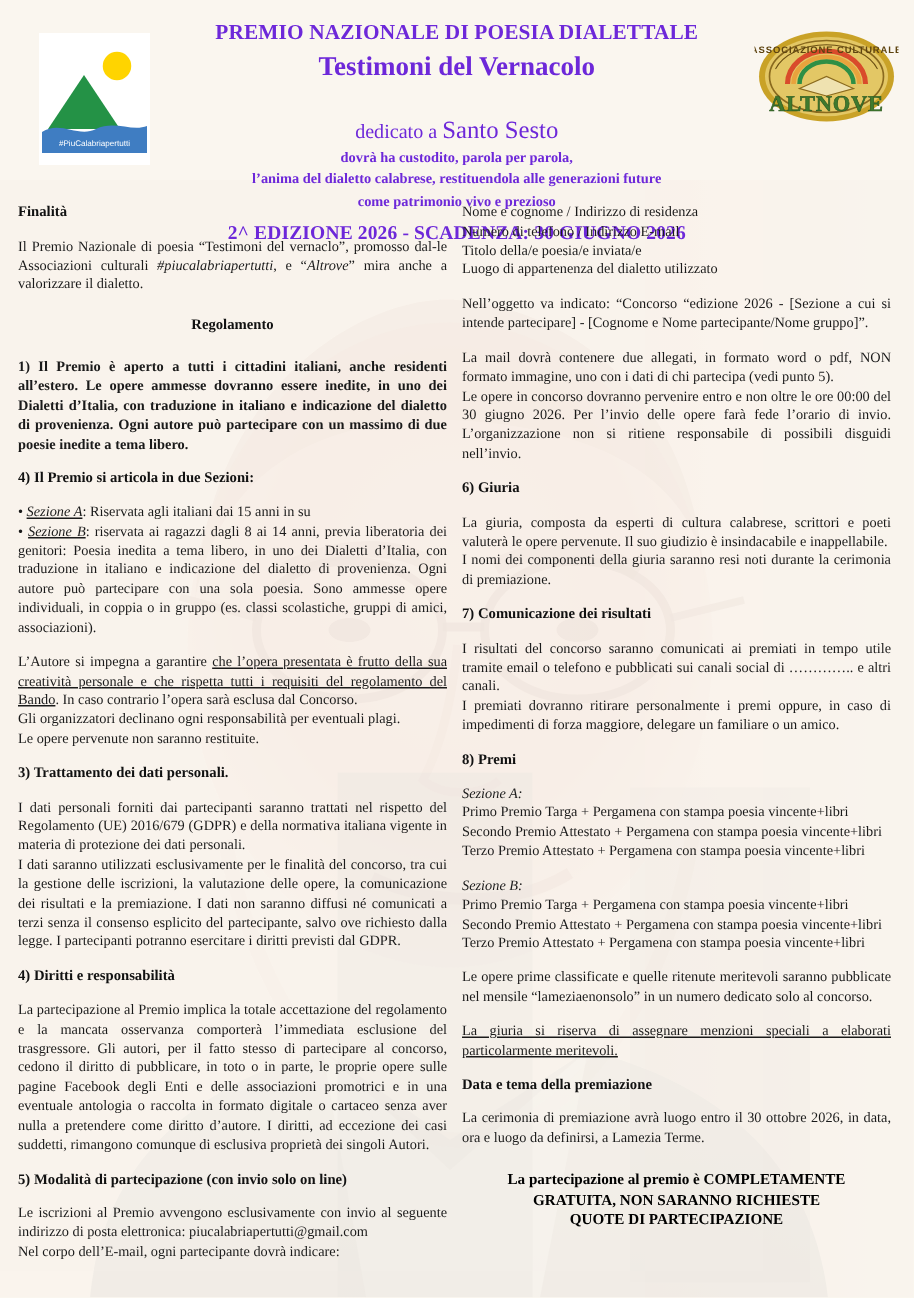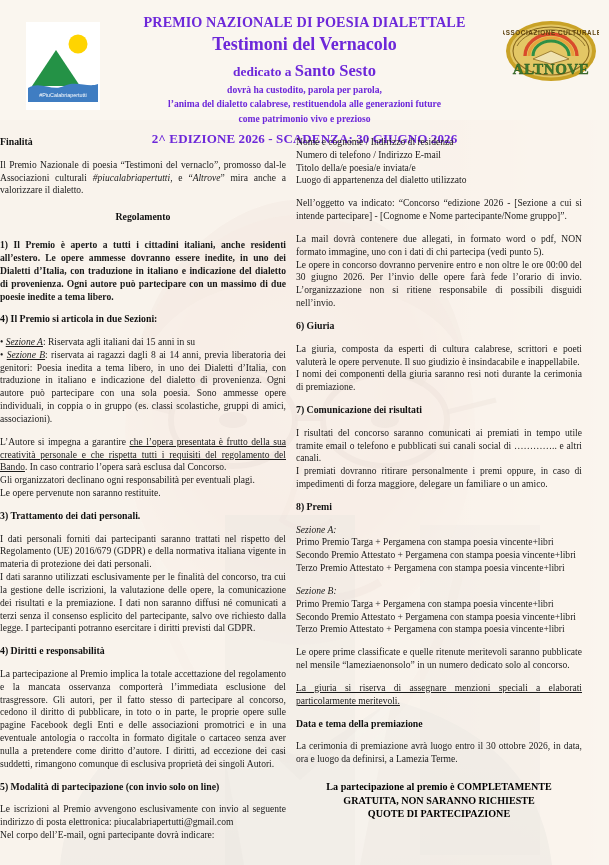--- a/index.html
+++ b/index.html
@@ -73,24 +73,24 @@
     letter-spacing: .1px;
     line-height: 1.15;
   }
   .h-line2 {
     font-weight: bold;
     font-size: 18px;
     line-height: 1.35;
     margin-top: 2px;
   }
   .h-line3 {
-    font-weight: bold;
+    font-weight: normal;
     font-size: 13.4px;
     line-height: 1.4;
-    margin-top: 2px;
+    margin-top: 18px;
   }
   .h-line3 .big { font-size: 16.5px; }
   .h-sub {
     font-weight: bold;
     font-size: 9.6px;
     line-height: 1.32;
     margin-top: 2px;
   }
   .h-line4 {
     font-weight: bold;
@@ -98,21 +98,21 @@
     margin-top: 5px;
     letter-spacing: .1px;
   }
 
   
   .columns {
     position: relative;
     z-index: 3;
     display: flex;
     gap: 10px;
-    padding: 0 0;
+    padding: 0 12px;
   }
   .col {
     width: 286px;
     flex: 0 0 286px;
   }
 
   p, .ln {
     margin: 0;
     font-size: 9.55px;
     line-height: 1.345;

